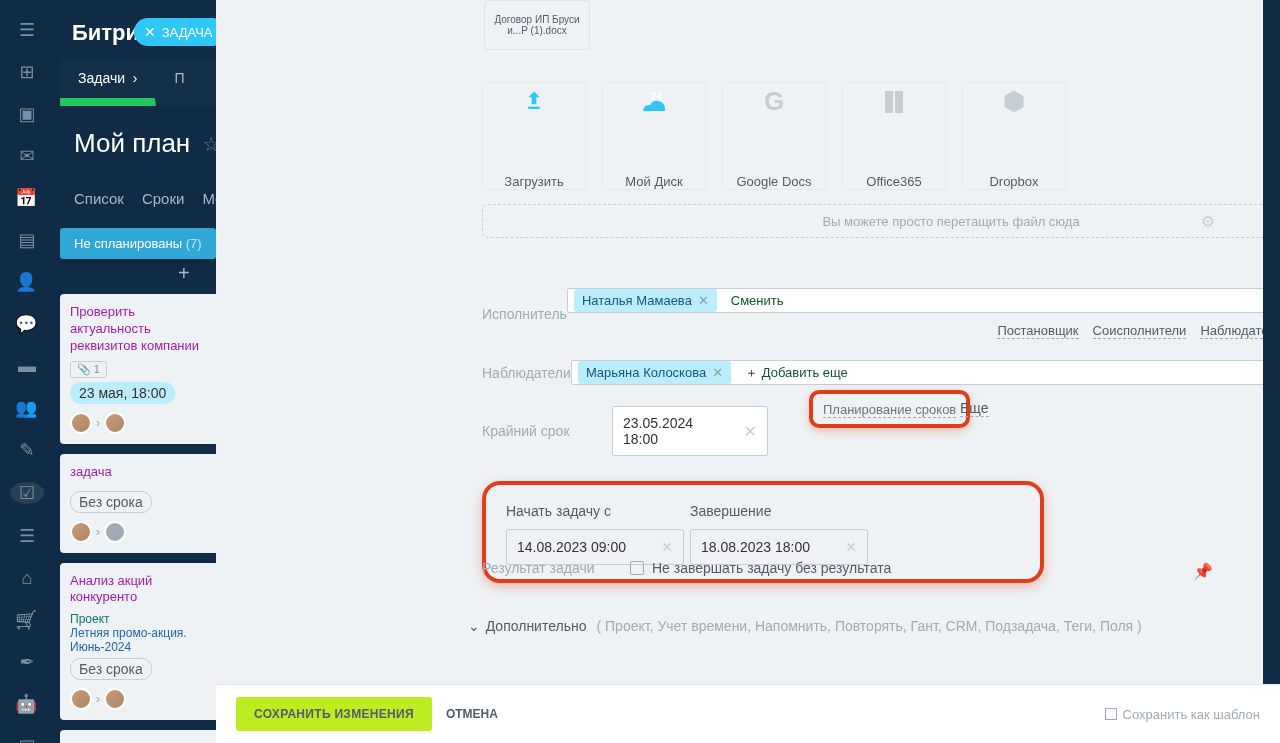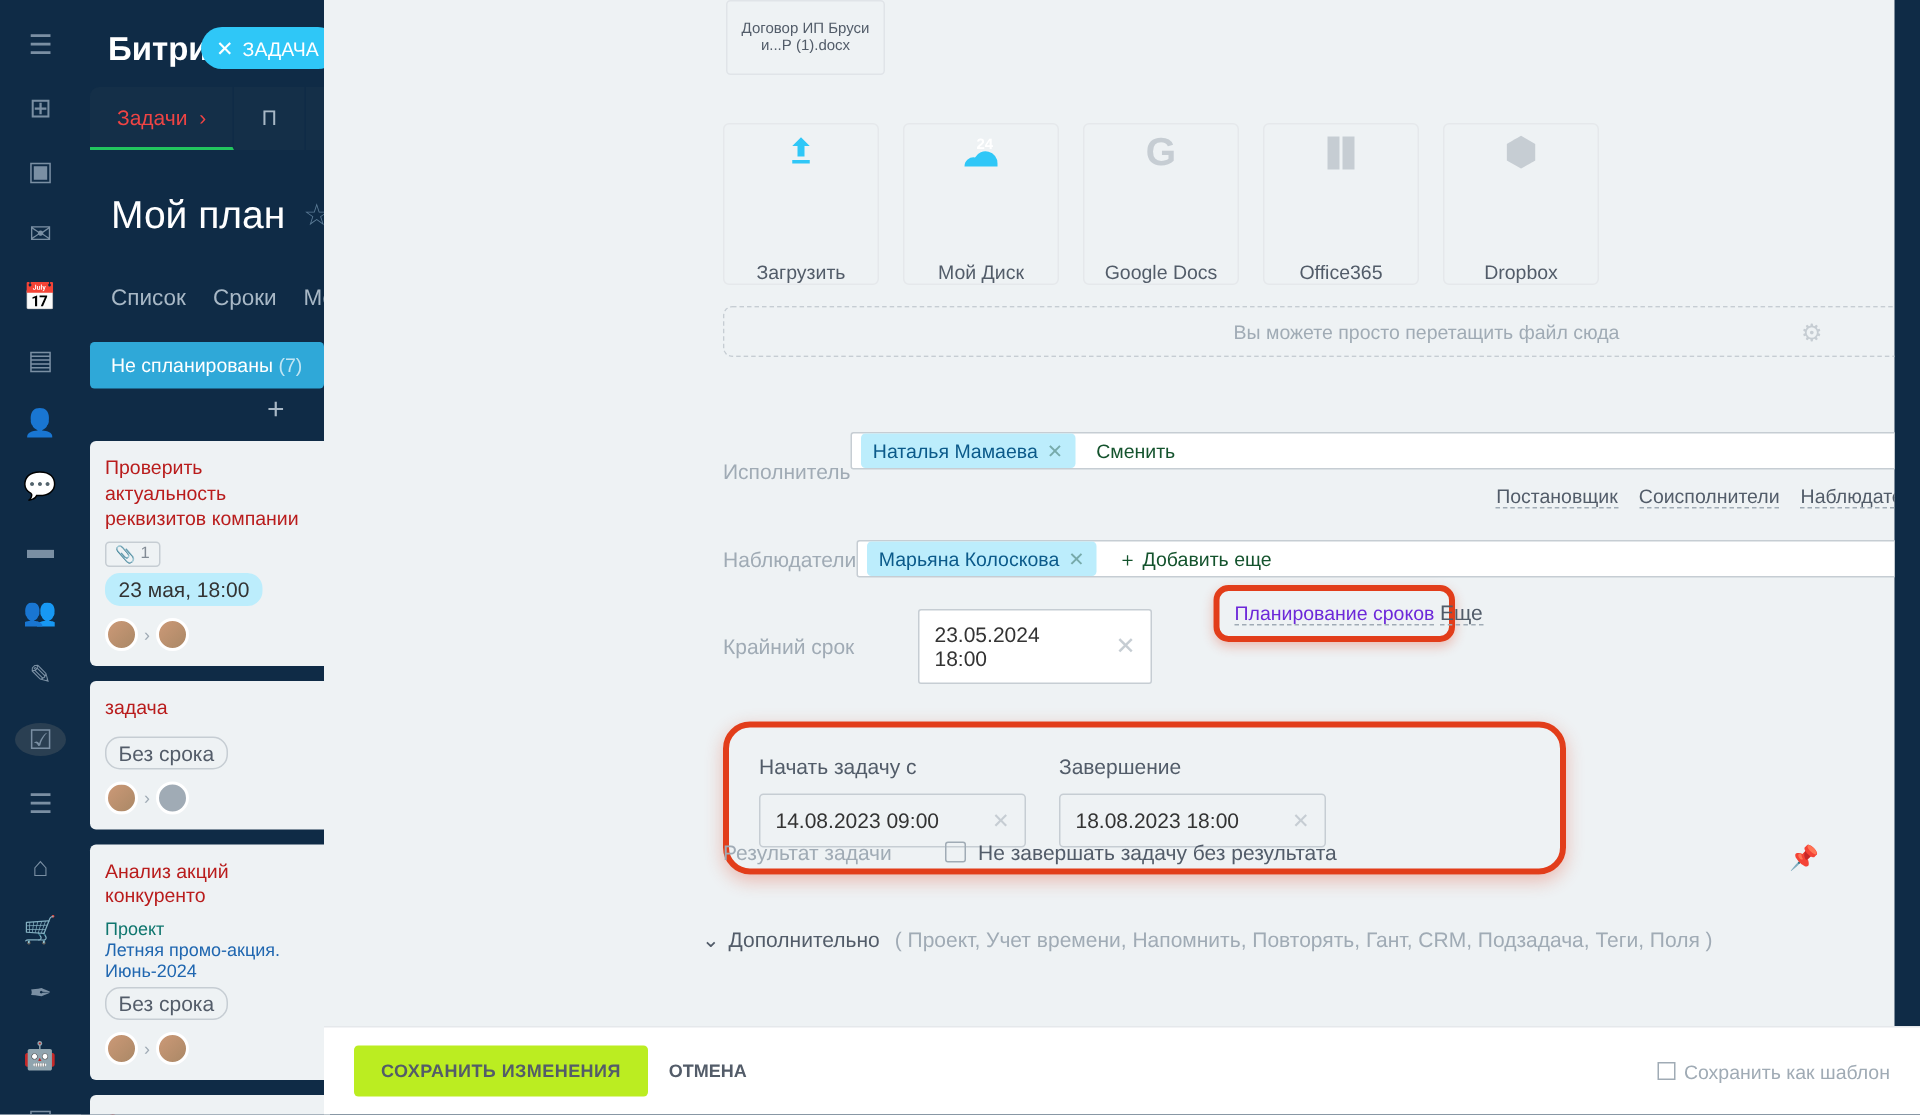--- a/index.html
+++ b/index.html
@@ -12,41 +12,41 @@
 
 
 .bg-header { position: absolute; left: 54px; top: 0; right: 0; height: 100%; background: #0f2b46; }
 .brand { position: absolute; left: 72px; top: 20px; color: #fff; font-size: 22px; font-weight: 600; }
 .badge-pill { position: absolute; left: 134px; top: 18px; background: #2fc7f7; color: #fff; border-radius: 16px; padding: 6px 14px 6px 10px; font-size: 13px; display: flex; align-items: center; gap: 6px; cursor: pointer; }
 .badge-pill .close { font-size: 14px; }
 
 
 .tabs { position: absolute; left: 60px; top: 58px; display: flex; background: #142f48; border-radius: 6px 6px 0 0; }
 .tab { padding: 12px 18px; color: #a8b8c6; font-size: 14px; cursor: pointer; border-right: 1px solid #0f2b46; }
-.tab.active { color: #ef4444; border-bottom: 2px solid #22c55e; }
+.tab.active { color: #ffffff; border-bottom: 8px solid #22c55e; }
 .tab-icon { padding: 10px 14px; color: #a8b8c6; cursor: pointer; }
 
 
 .page-title { position: absolute; left: 74px; top: 128px; color: #fff; font-size: 26px; font-weight: 400; display: flex; align-items: center; gap: 12px; }
 .star { color: #5a7a95; font-size: 20px; cursor: pointer; }
 
 
 .subtabs { position: absolute; left: 74px; top: 190px; display: flex; gap: 18px; }
 .subtab { color: #a8b8c6; font-size: 15px; cursor: pointer; }
 
 
 .filter-pill { position: absolute; left: 60px; top: 228px; background: #2fa8d8; color: #fff; padding: 8px 14px; font-size: 13px; border-radius: 3px; cursor: pointer; }
 .filter-pill .count { opacity: .7; }
 
 .plus { position: absolute; left: 178px; top: 262px; color: #a8b8c6; font-size: 20px; cursor: pointer; }
 
 
 .cards { position: absolute; left: 60px; top: 294px; width: 160px; display: flex; flex-direction: column; gap: 10px; }
 .card { background: #eef2f4; border-radius: 4px; padding: 10px; font-size: 12px; color: #333; }
-.card-title { font-size: 13px; color: #b91c1c; margin-bottom: 6px; line-height: 1.3; }
+.card-title { font-size: 13px; color: #a21caf; margin-bottom: 6px; line-height: 1.3; }
 .card-sub { color: #0f766e; font-size: 12px; }
 .card-chip { display: inline-block; border: 1px solid #c6cdd3; border-radius: 10px; padding: 2px 8px; font-size: 14px; color: #535c69; margin-top: 4px; }
 .card-chip.blue { background: #bcedfc; border-color: #bcedfc; color: #333; }
 .card-avatars { display: flex; align-items: center; gap: 4px; margin-top: 8px; }
 .avatar { width: 22px; height: 22px; border-radius: 50%; background: linear-gradient(135deg,#c97,#a86); border: 2px solid #fff; }
 .avatar.gray { background: #a0abb5; }
 .chev { color: #a0abb5; }
 .count-badge { border: 1px solid #c6cdd3; border-radius: 3px; padding: 1px 6px; font-size: 11px; color: #828b95; display: inline-flex; align-items: center; gap: 3px; }
 
 
@@ -72,31 +72,31 @@
 .user-chip { background: #bcedfc; color: #0b5a8a; padding: 4px 8px; border-radius: 3px; font-size: 13px; display: inline-flex; align-items: center; gap: 6px; }
 .user-chip .x { color: #7aa; cursor: pointer; }
 .link { color: #14532d; font-size: 13px; cursor: pointer; }
 .role-links { margin-left: auto; display: flex; gap: 14px; }
 .role-links span { color: #525c69; font-size: 13px; border-bottom: 1px dashed #a0abb5; cursor: pointer; }
 .input-box-wrap { border: 1px solid #c6cdd3; border-radius: 2px; display: flex; align-items: center; background: #fff; }
 .input-box-wrap .box-text { padding: 8px 10px; font-size: 14px; color: #333; flex: 1; }
 .input-box-wrap.lg { width: 716px; }
 .clear-x { color: #c6cdd3; padding: 0 10px; cursor: pointer; font-size: 16px; }
 
-.planning-block { border: 4px solid #e23d1a; border-radius: 18px; padding: 18px 4px 14px 20px; margin-top: 14px; box-shadow: 0 4px 12px rgba(226,61,26,.3); display: flex; gap: 22px; align-items: flex-start; position: relative; width: 562px; }
+.planning-block { border: 4px solid #e23d1a; border-radius: 18px; padding: 18px 4px 14px 20px; margin-top: 14px; box-shadow: 0 4px 12px rgba(226,61,26,.3); display: flex; gap: 6px; align-items: flex-start; position: relative; width: 562px; }
 .planning-col { display: flex; flex-direction: column; gap: 10px; }
 .planning-col .lbl { color: #525c69; font-size: 14px; }
 .planning-col .inp { border: 1px solid #c6cdd3; border-radius: 3px; padding: 9px 10px; font-size: 14px; color: #333; display: flex; align-items: center; }
 .planning-col .inp .x { margin-left: auto; color: #c6cdd3; cursor: pointer; }
 .planning-units { display: flex; gap: 14px; font-size: 13px; margin-top: 6px; }
 .planning-units span { color: #2067b0; border-bottom: 1px dashed #2067b0; cursor: pointer; }
 .planning-units span.active { color: #525c69; border: none; }
 
 .planning-pill { position: absolute; left: 593px; top: 390px; border: 4px solid #e23d1a; border-radius: 10px; padding: 6px 10px; box-shadow: 0 3px 8px rgba(226,61,26,.3); }
-.planning-pill span { color: #6d28d9; font-size: 13px; border-bottom: 1px dashed #a0abb5; }
+.planning-pill span { color: #737373; font-size: 13px; border-bottom: 1px dashed #a0abb5; }
 .more-link { position: absolute; left: 744px; top: 400px; color: #525c69; font-size: 14px; border-bottom: 1px dashed #a0abb5; cursor: pointer; }
 
 .result-row { position: absolute; left: 266px; top: 560px; display: flex; align-items: center; gap: 18px; }
 .result-row .lbl { color: #a0abb5; font-size: 14px; width: 130px; }
 .checkbox-label { display: flex; align-items: center; gap: 8px; color: #525c69; font-size: 14px; }
 .checkbox { width: 14px; height: 14px; border: 1px solid #a0abb5; border-radius: 2px; }
 .pin { position: absolute; right: 50px; top: 562px; color: #c6cdd3; font-size: 16px; cursor: pointer; }
 
 .extra-row { position: absolute; left: 252px; top: 618px; display: flex; align-items: center; gap: 10px; color: #a0abb5; font-size: 14px; }
 .extra-row .toggle { color: #525c69; display: flex; align-items: center; gap: 6px; cursor: pointer; }

